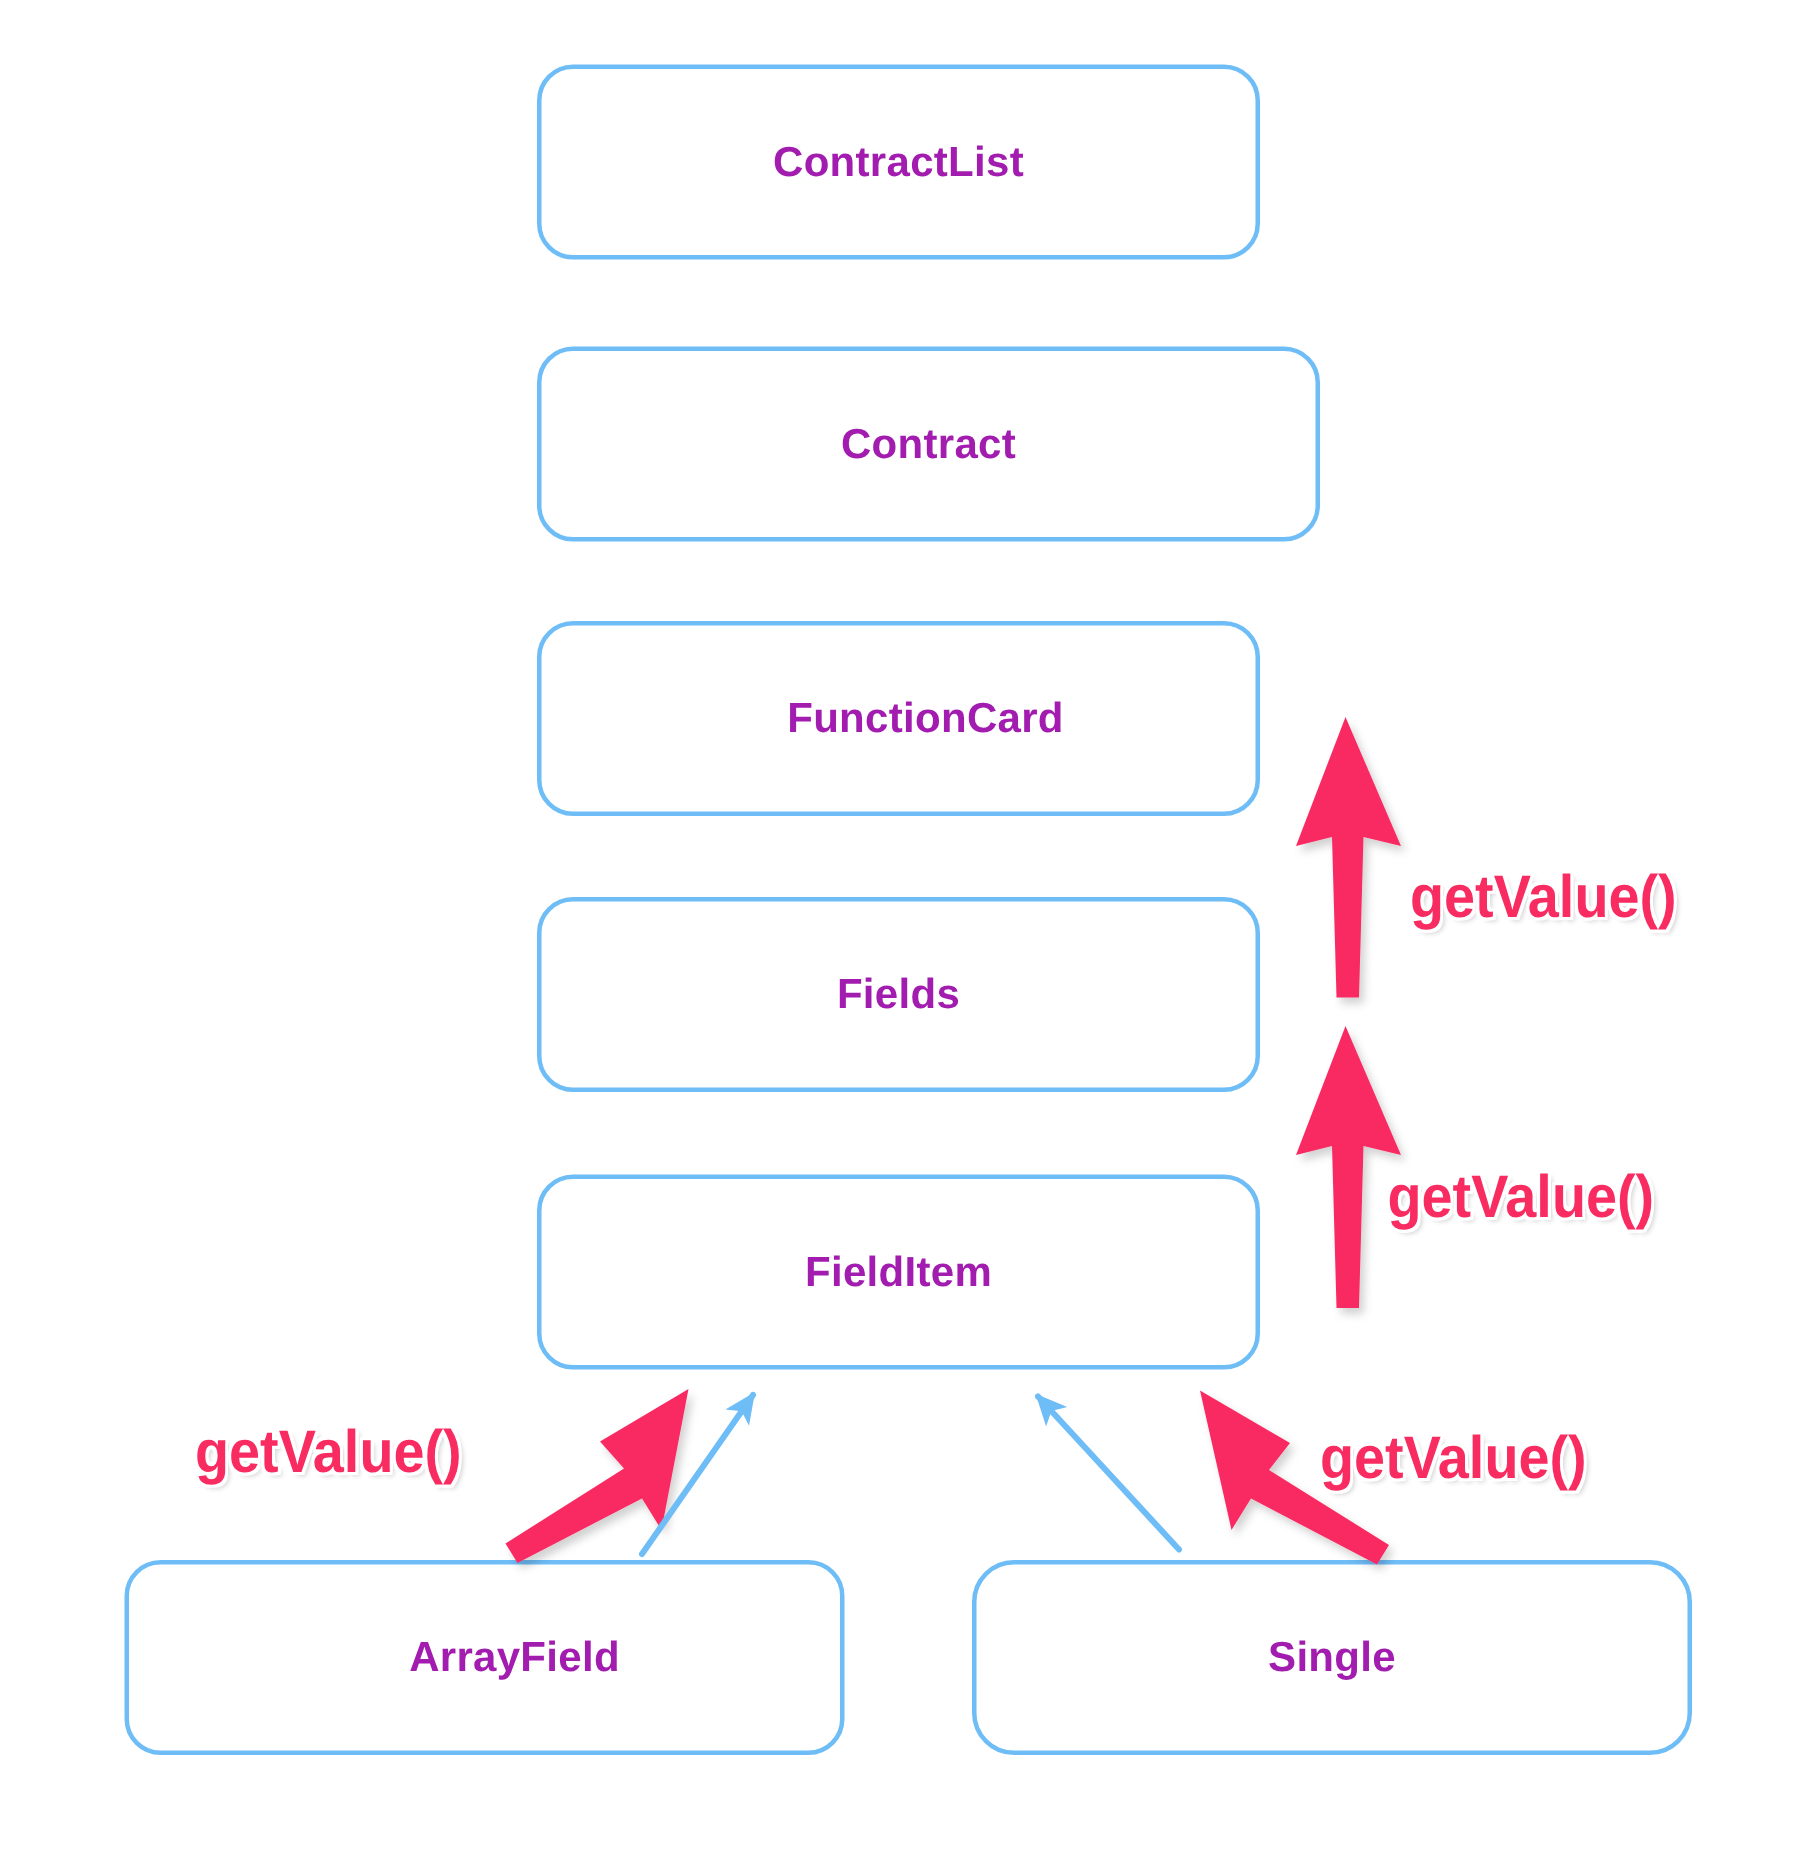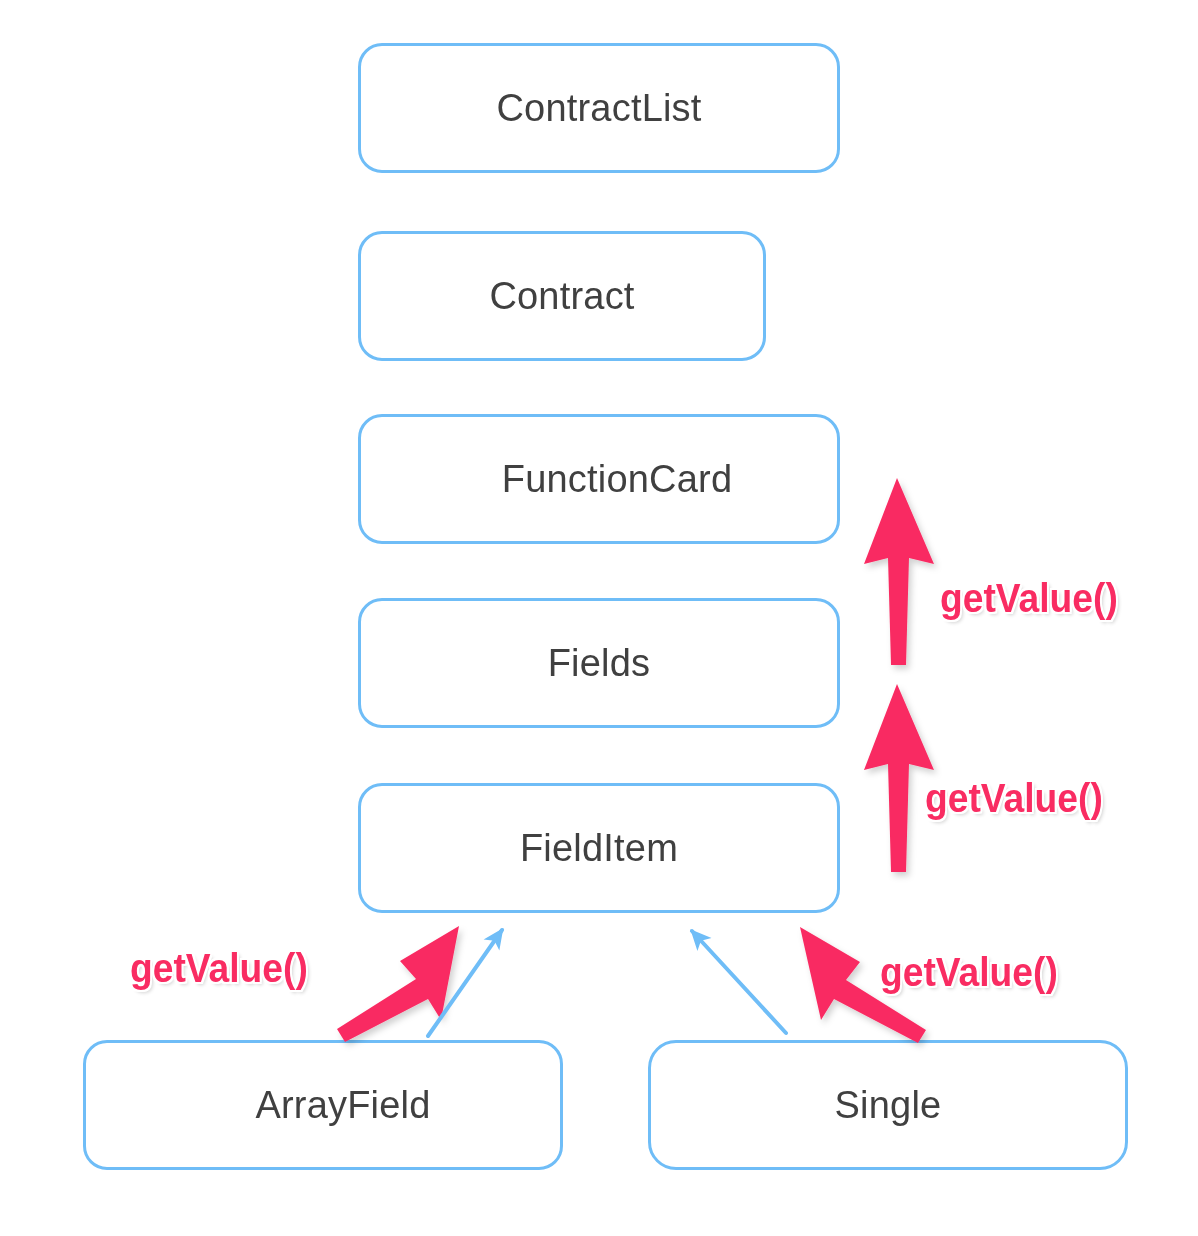--- a/index.html
+++ b/index.html
@@ -28,24 +28,24 @@
     box-sizing: border-box;
     background: #ffffff;
     border: 3px solid #6FBDF7;
     border-radius: 24px;
     display: flex;
     align-items: center;
     justify-content: center;
     z-index: 2;
   }
   .node-label {
-    color: #404040;
+    color: #a21caf;
     font-family: "Liberation Sans", sans-serif;
-    font-size: 38px;
-    font-weight: 400;
+    font-size: 28px;
+    font-weight: 700;
     letter-spacing: 0.2px;
     line-height: 1;
     white-space: nowrap;
     user-select: none;
   }
 
   
   #arrow-layer {
     position: absolute;
     left: 0;
@@ -110,21 +110,21 @@
 
     <line x1="428" y1="1036" x2="502" y2="930" stroke="#6FBDF7" stroke-width="4" stroke-linecap="round" marker-end="url(#thin-arrowhead)"></line>
 
     <line x1="786" y1="1033" x2="692" y2="931" stroke="#6FBDF7" stroke-width="4" stroke-linecap="round" marker-end="url(#thin-arrowhead)"></line>
   </svg>
 
   <div class="node" style="left:358px; top:43px; width:482px; height:130px;">
     <span class="node-label">ContractList</span>
   </div>
 
-  <div class="node" style="left:358px; top:231px; width:408px; height:130px;">
+  <div class="node" style="left:358px; top:231px; width:522px; height:130px;">
     <span class="node-label">Contract</span>
   </div>
 
   <div class="node" style="left:358px; top:414px; width:482px; height:130px;padding-left:36px;">
     <span class="node-label">FunctionCard</span>
   </div>
 
   <div class="node" style="left:358px; top:783px; width:482px; height:130px;">
     <span class="node-label">FieldItem</span>
   </div>

